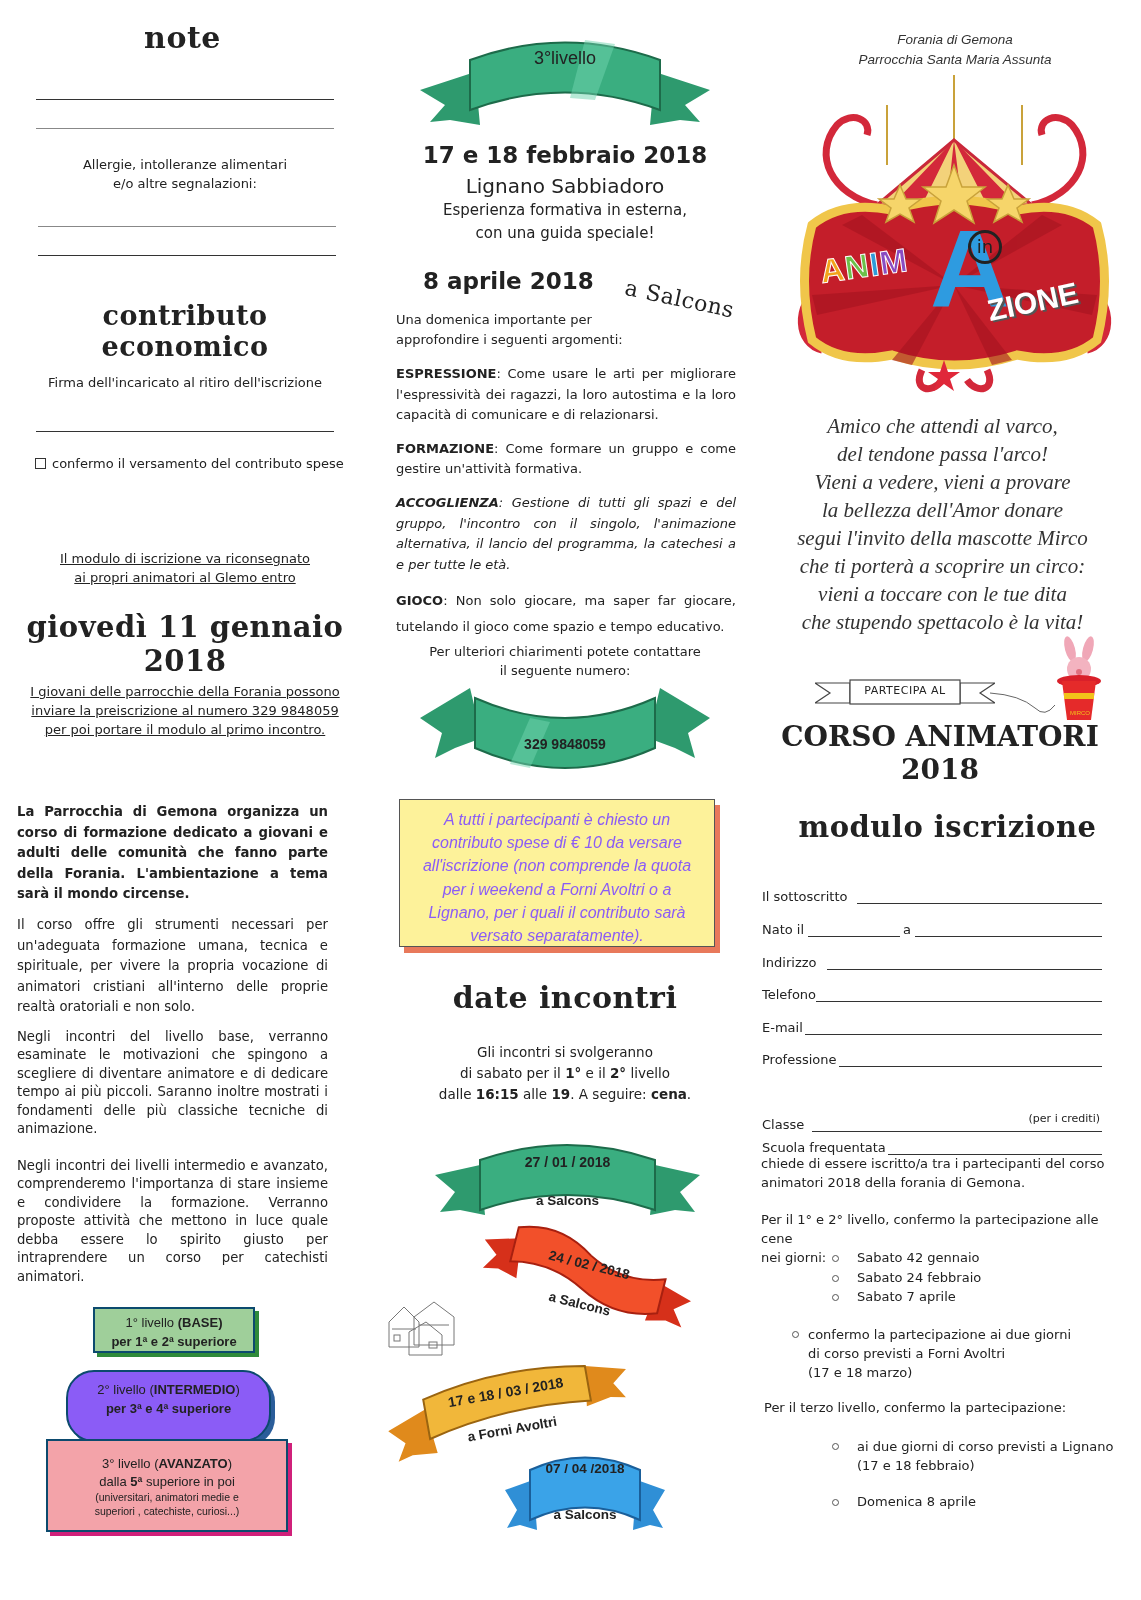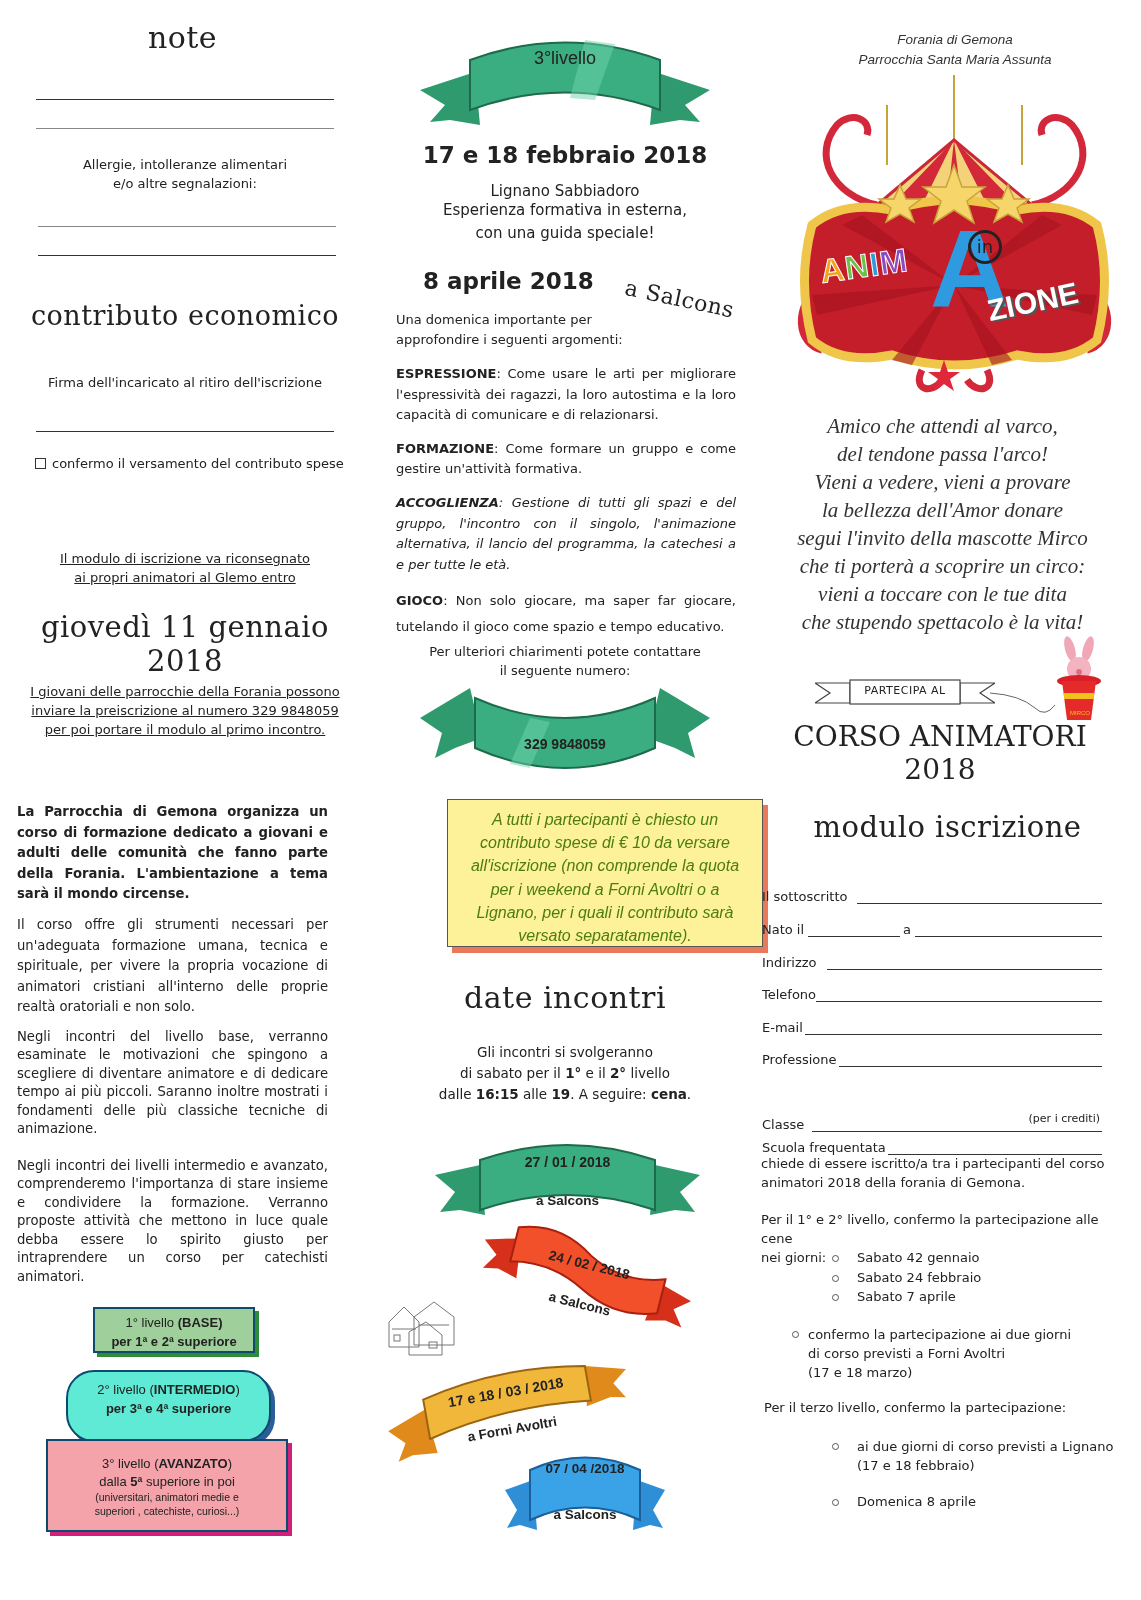--- a/index.html
+++ b/index.html
@@ -1,36 +1,36 @@
 <!DOCTYPE html>
 <html><head>
 <meta charset="utf-8">
 <style>
   * { box-sizing: border-box; margin: 0; padding: 0; }
   html, body { width: 1141px; height: 1600px; background: #fff; overflow: hidden; }
   body { position: relative; font-family: "DejaVu Sans", sans-serif; color: #222; }
   .abs { position: absolute; }
   .hand { font-family: "DejaVu Sans", sans-serif; font-size: 13px; color: #222; }
-  .deco { font-family: "DejaVu Serif", serif; font-weight: normal; color: #222; letter-spacing: 0.5px; }
+  .deco { font-family: "DejaVu Serif", serif; font-weight: bold; color: #222; letter-spacing: 0.5px; }
   .center { text-align: center; }
   .line { position: absolute; height: 1px; background: #333; }
   .ul { text-decoration: underline; }
   .just { text-align: justify; }
   p.para { margin-bottom: 10px; }
 
   
   .ribbon { position: absolute; }
   .ribbon svg { position: absolute; left: 0; top: 0; }
   .ribbon .rtext { position: absolute; left: 0; right: 0; text-align: center; font-family: "Liberation Sans", sans-serif; font-weight: bold; color: #222; }
 
   
   .lvl { position: absolute; text-align: center; font-family: "Liberation Sans", sans-serif; font-size: 13px; color: #222; border: 2px solid #0c4a6e; line-height: 1.45; }
 
   
-  .ybox { position: absolute; background: #fdf29a; border: 1px solid #555; font-family: "Liberation Sans", sans-serif; font-style: italic; font-size: 16px; line-height: 1.45; text-align: center; color: #4d7c0f; padding: 8px 10px; margin-left: 48px; }
+  .ybox { position: absolute; background: #fdf29a; border: 1px solid #555; font-family: "Liberation Sans", sans-serif; font-style: italic; font-size: 16px; line-height: 1.45; text-align: center; color: #8b5cf6; padding: 8px 10px; }
 
   .poem { font-family: "Liberation Serif", serif; font-style: italic; font-size: 21px; line-height: 28px; color: #333; text-align: center; }
 
   .form-row { position: absolute; left: 762px; width: 340px; font-family: "DejaVu Sans", sans-serif; font-size: 13px; display: flex; align-items: flex-end; }
   .form-row .fl { flex: 1; border-bottom: 1px solid #333; height: 12px; margin-left: 4px; }
   .bullet { display: inline-block; width: 7px; height: 7px; border: 1px solid #555; border-radius: 50%; margin-right: 18px; vertical-align: middle; }
 </style>
 </head>
 <body>
 
@@ -67,21 +67,21 @@
   <p class="para" style="font-weight:bold;">La Parrocchia di Gemona organizza un corso di formazione dedicato a giovani e adulti delle comunità che fanno parte della Forania. L'ambientazione a tema sarà il mondo circense.</p>
   <p class="para">Il corso offre gli strumenti necessari per un'adeguata formazione umana, tecnica e spirituale, per vivere la propria vocazione di animatori cristiani all'interno delle proprie realtà oratoriali e non solo.</p>
   <p class="para" style="line-height:18.5px;margin-bottom:18px;">Negli incontri del livello base, verranno esaminate le motivazioni che spingono a scegliere di diventare animatore e di dedicare tempo ai più piccoli. Saranno inoltre mostrati i fondamenti delle più classiche tecniche di animazione.</p>
   <p class="para" style="line-height:18.5px;">Negli incontri dei livelli intermedio e avanzato, comprenderemo l'importanza di stare insieme e condividere la formazione. Verranno proposte attività che mettono in luce quale debba essere lo spirito giusto per intraprendere un corso per catechisti animatori.</p>
 </div>
 
 <div class="lvl" style="left:93px;top:1307px;width:162px;height:46px;background:#9fcf9a;box-shadow:4px 4px 0 #2f8a3a;padding-top:5px;">
   <div><span>1° livello </span><b>(BASE)</b></div>
   <div style="font-weight:bold;">per  1ª e 2ª superiore</div>
 </div>
-<div class="lvl" style="left:66px;top:1370px;width:205px;height:72px;background:#5eead4;box-shadow:4px 4px 0 #2a5d9a;padding-top:9px;border-radius:28px;">
+<div class="lvl" style="left:66px;top:1370px;width:205px;height:72px;background:#8b5cf6;box-shadow:4px 4px 0 #2a5d9a;padding-top:9px;border-radius:28px;">
   <div><span>2° livello (</span><b>INTERMEDIO</b><span>)</span></div>
   <div style="font-weight:bold;">per  3ª e 4ª superiore</div>
 </div>
 <div class="lvl" style="left:46px;top:1439px;width:242px;height:93px;background:#f3a3a9;box-shadow:4px 4px 0 #d0207a;padding-top:14px;line-height:1.35;">
   <div><span>3° livello (</span><b>AVANZATO</b><span>)</span></div>
   <div><span>dalla  </span><b>5ª</b><span> superiore in poi</span></div>
   <div style="font-size:10.5px;">(universitari, animatori medie e</div>
   <div style="font-size:10.5px;">superiori , catechiste, curiosi...)</div>
 </div>
 
@@ -89,21 +89,21 @@
   <svg width="290" height="95" viewBox="0 0 290 95">
     <polygon points="0,60 55,42 60,95 30,90 10,92 25,75" fill="#2e9a6e"></polygon>
     <polygon points="290,60 235,42 230,95 260,90 280,92 265,75" fill="#2e9a6e"></polygon>
     <path d="M50,30 Q145,-5 240,30 L240,80 Q145,45 50,80 Z" fill="#3aae80" stroke="#1d6b4a" stroke-width="2"></path>
     <path d="M165,10 L195,14 L175,70 L150,68 Z" fill="#6fd3ad" opacity="0.5"></path>
   </svg>
   <div class="rtext" style="top:18px;font-size:18px;font-weight:normal;">3°livello</div>
 </div>
 
 <div class="abs center" style="left:390px;top:142px;width:350px;font-family:'DejaVu Sans',sans-serif;font-size:23px;font-weight:bold;color:#222;">17 e 18 febbraio 2018</div>
-<div class="abs center" style="left:390px;top:182px;width:350px;font-size:15px;">Lignano Sabbiadoro</div>
+<div class="abs center" style="left:390px;top:174px;width:350px;font-size:20px;">Lignano Sabbiadoro</div>
 <div class="abs center" style="left:390px;top:199px;width:350px;font-size:15px;line-height:23px;">
   <div>Esperienza formativa in esterna,</div>
   <div>con una guida speciale!</div>
 </div>
 
 <div class="abs" style="left:423px;top:268px;font-size:23px;font-weight:bold;">8 aprile 2018</div>
 <div class="abs deco" style="left:628px;top:275px;font-size:22px;font-weight:normal;transform:rotate(12deg);transform-origin:left top;font-family:'DejaVu Serif',serif;">a Salcons</div>
 <div class="abs hand" style="left:396px;top:310px;width:320px;line-height:20px;">
   <div>Una domenica importante per</div>
   <div>approfondire i seguenti argomenti:</div>

